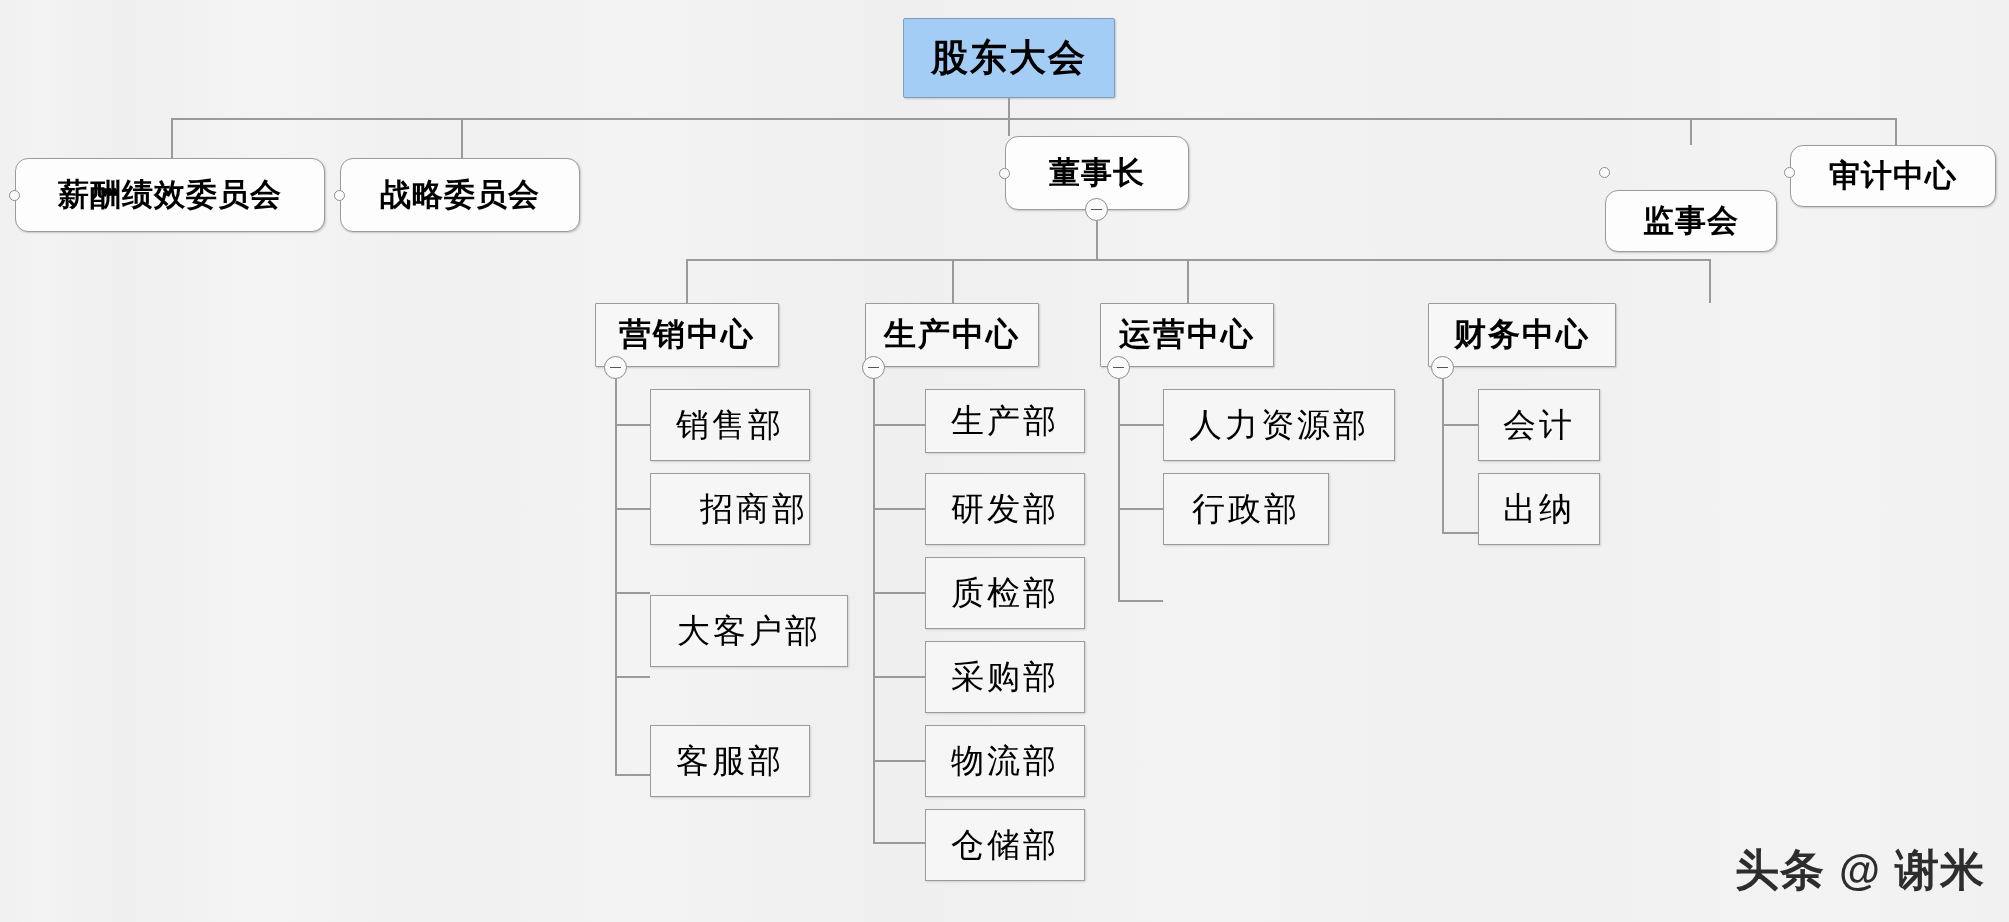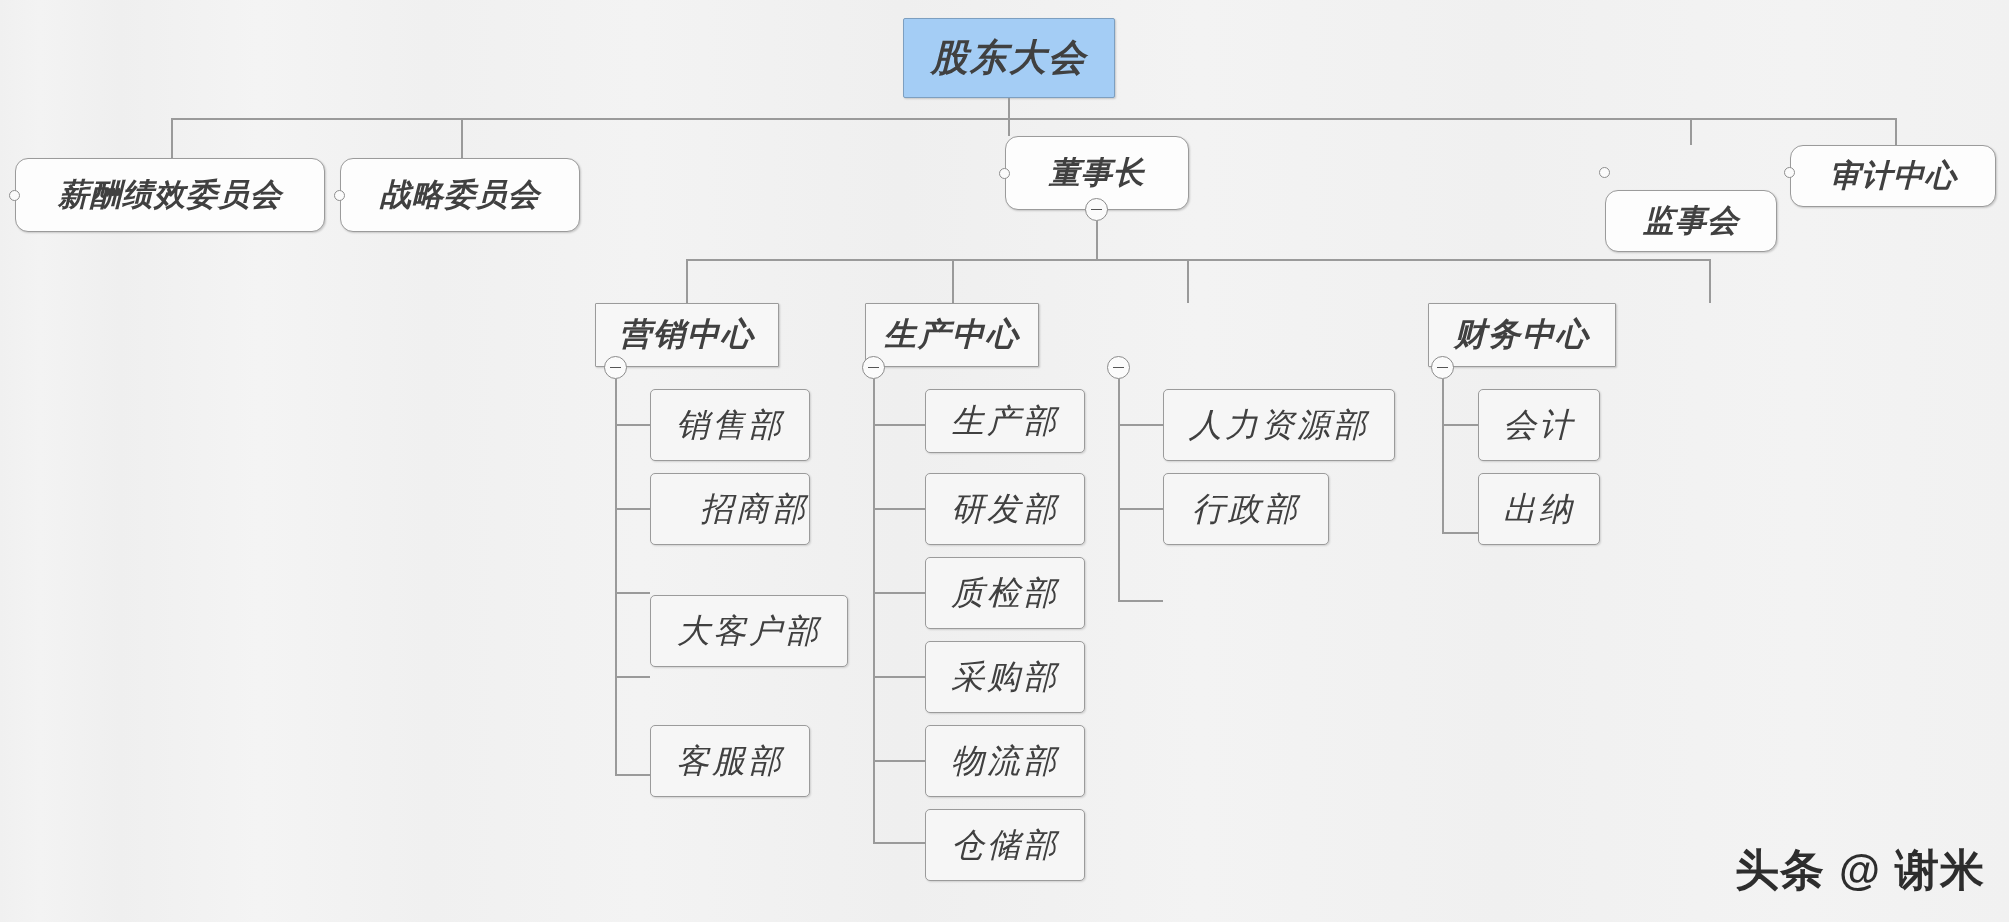--- a/index.html
+++ b/index.html
@@ -26,25 +26,24 @@
   .ln.h{height:1.5px;}
   .ln.v{width:1.5px;}
 
   
   .node{
     position:absolute;
     box-sizing:border-box;
     display:flex;align-items:center;justify-content:center;
     background:#ffffff;
     border:1.6px solid #9b9b9b;
-    color:#404040;
+    color:#000000;
     white-space:nowrap;
     box-shadow:1px 1px 2px rgba(0,0,0,.18);
     user-select:none;
-    font-style:italic;
   }
   
   .node.root{
     background:#a4cdf5;
     border:1.8px solid #7d9fc0;
     border-radius:2px;
     font-weight:bold;
     font-size:37px;
     letter-spacing:2px;
   }
@@ -59,21 +58,21 @@
   
   .node.center{
     border-radius:1px;
     font-weight:bold;
     font-size:32px;
     letter-spacing:2px;
     background:#f7f7f7;
   }
   
   .node.leaf{
-    border-radius:5px;
+    border-radius:0;
     font-family:"Liberation Serif","DejaVu Serif",serif;
     font-weight:normal;
     font-size:33px;
     letter-spacing:3px;
     background:#f6f6f6;
     box-shadow:1px 1px 2px rgba(0,0,0,.14);
   }
 
   
   .anchor{
@@ -153,20 +152,21 @@
       <i></i>
     </div>
   <div class="ln v" style="left:615px;top:379px;height:396px;"></div>
 
   <div class="node center" style="left:865px;top:303px;width:174px;height:64px;">生产中心</div>
   <div class="toggle" style="left:862px;top:356px;">
       <i></i>
     </div>
   <div class="ln v" style="left:873px;top:379px;height:464px;"></div>
 
+  <div class="node center" style="left:1100px;top:303px;width:174px;height:64px;">运营中心</div>
   <div class="toggle" style="left:1107px;top:356px;">
       <i></i>
     </div>
   <div class="ln v" style="left:1118px;top:379px;height:222px;"></div>
 
   <div class="node center" style="left:1428px;top:303px;width:188px;height:64px;">财务中心</div>
   <div class="toggle" style="left:1431px;top:356px;">
       <i></i>
     </div>
   <div class="ln v" style="left:1442px;top:379px;height:154px;"></div>

